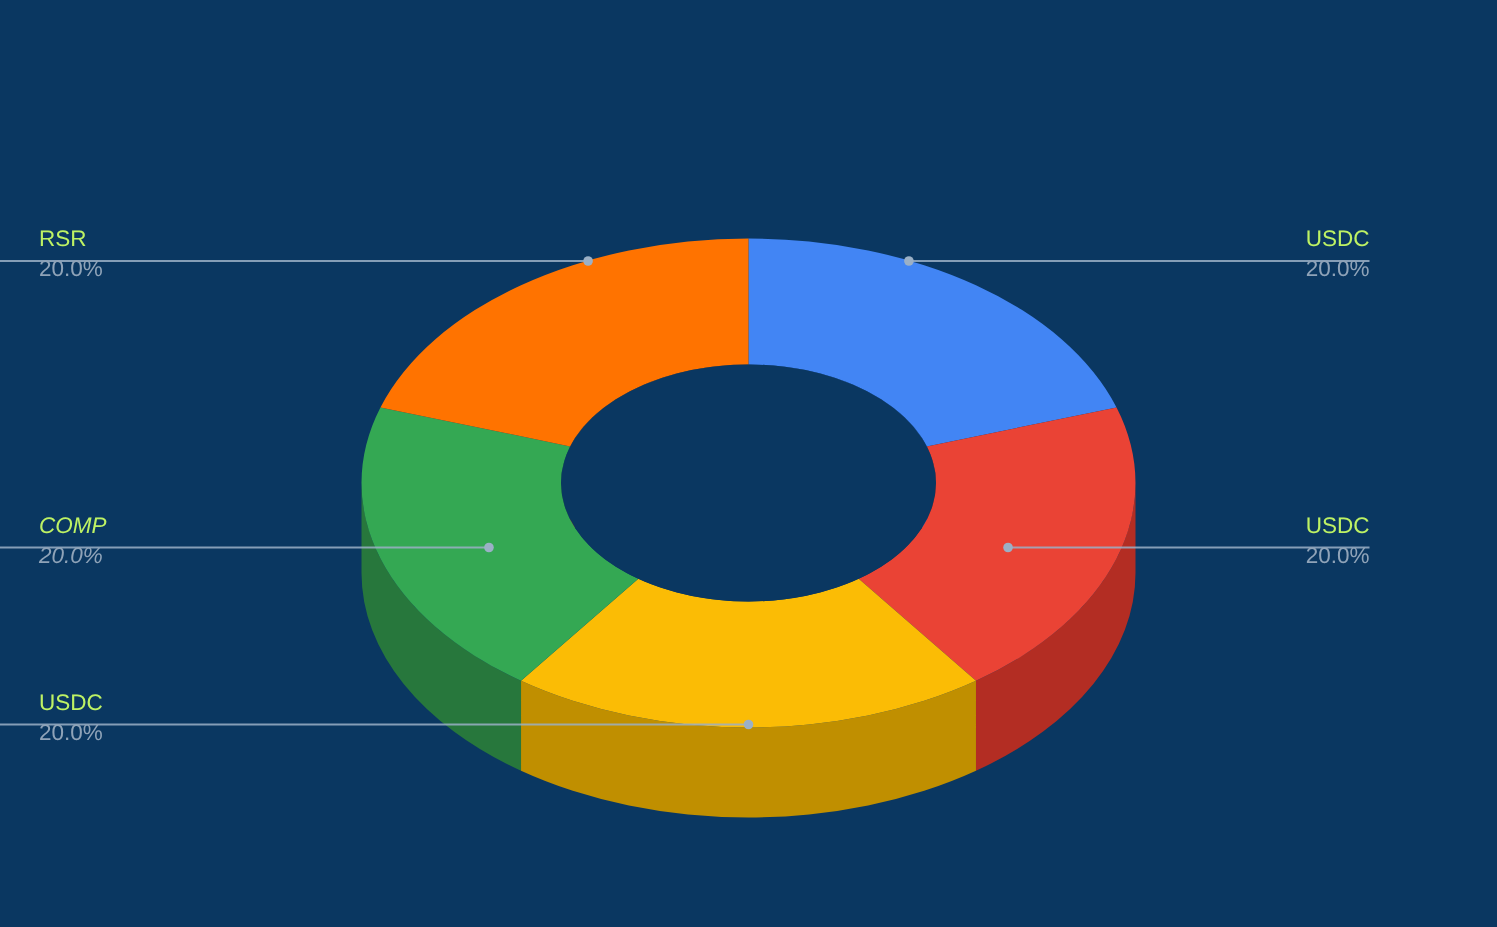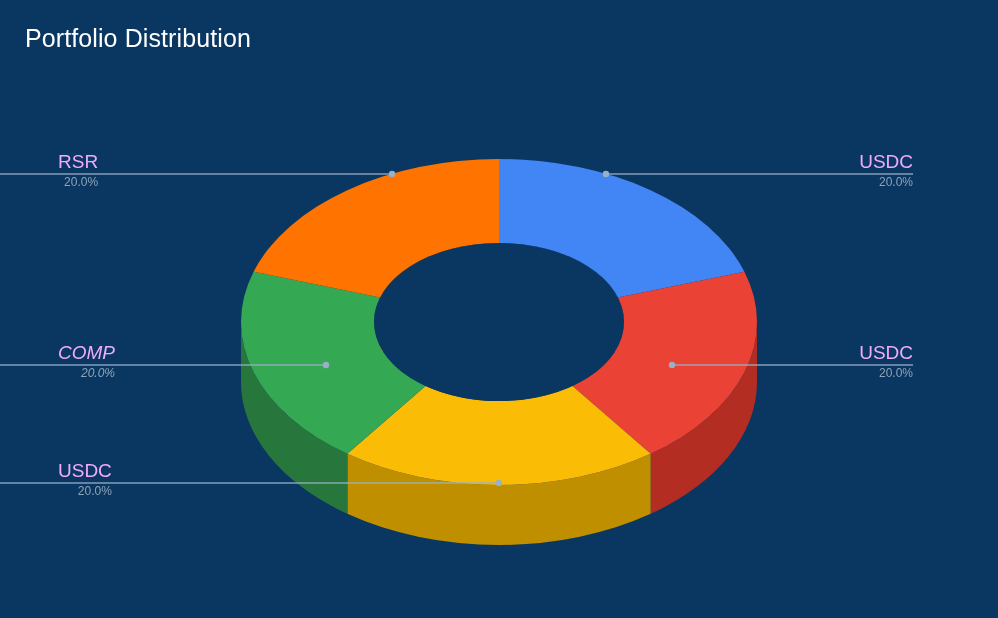--- a/index.html
+++ b/index.html
@@ -36,42 +36,39 @@
     height: 618px;
     display: block;
   }
   .callout {
     position: absolute;
     white-space: nowrap;
     line-height: 1.0;
   }
   .callout .c-name {
     display: block;
-    font-size: 19px;
-    color: #f0abfc;
+    font-size: 15px;
+    color: #bef264;
     font-weight: normal;
     padding-bottom: 2px;
-    margin-left: 32px;
   }
   .callout .c-val {
     display: block;
-    font-size: 12px;
+    font-size: 15px;
     color: #8fa3b8;
     padding-top: 3px;
-    text-align: right;
   }
   .callout.left { text-align: left; }
   .callout.right { text-align: right; }
 </style>
 </head>
 <body>
 
 <div id="chart-root">
 
-  <div class="chart-title">Portfolio Distribution</div>
 
   <svg class="donut" viewBox="0 0 998 618">
     <g id="donut-layers">
         <path d="M499,243 A125,79 0 0 1 617.8820645368942,297.58765744437915 L617.8820645368942,357.58765744437915 A125,79 0 0 0 499,303 Z" fill="#3367c6"></path>
         <path d="M617.8820645368942,297.58765744437915 A125,79 0 0 1 624,322 L624,382 A125,79 0 0 0 617.8820645368942,357.58765744437915 Z" fill="#b32d23"></path>
         <path d="M374,322 A125,79 0 0 1 380.1179354631058,297.58765744437915 L380.1179354631058,357.58765744437915 A125,79 0 0 0 374,382 Z" fill="#27773c"></path>
         <path d="M380.1179354631058,297.58765744437915 A125,79 0 0 1 499,243 L499,303 A125,79 0 0 0 380.1179354631058,357.58765744437915 Z" fill="#b35100"></path>
         <path d="M757,322 A258,163 0 0 1 650.6485950914581,453.86977008311646 L650.6485950914581,513.8697700831165 A258,163 0 0 0 757,382 Z" fill="#b32d23"></path>
         <path d="M650.6485950914581,453.86977008311646 A258,163 0 0 1 347.35140490854195,453.86977008311646 L347.35140490854195,513.8697700831165 A258,163 0 0 0 650.6485950914581,513.8697700831165 Z" fill="#c08f00"></path>
         <path d="M347.35140490854195,453.86977008311646 A258,163 0 0 1 241,322 L241,382 A258,163 0 0 0 347.35140490854195,513.8697700831165 Z" fill="#27773c"></path>

